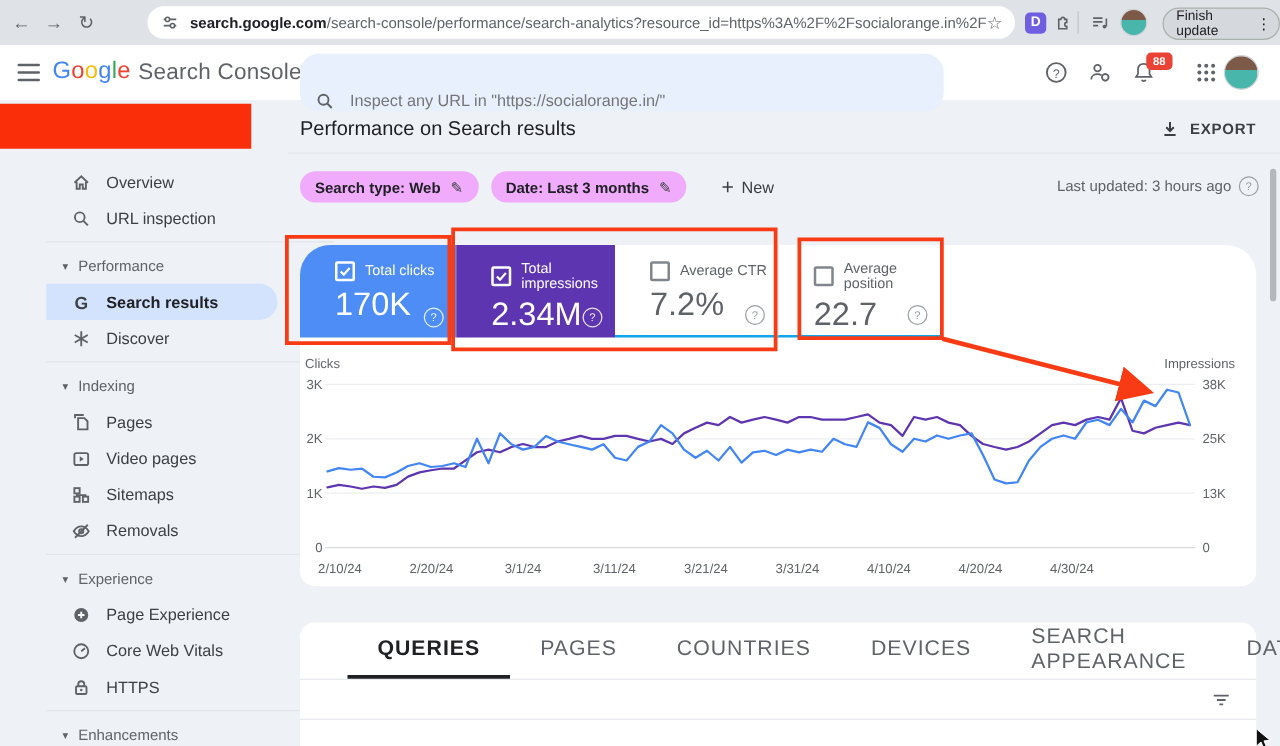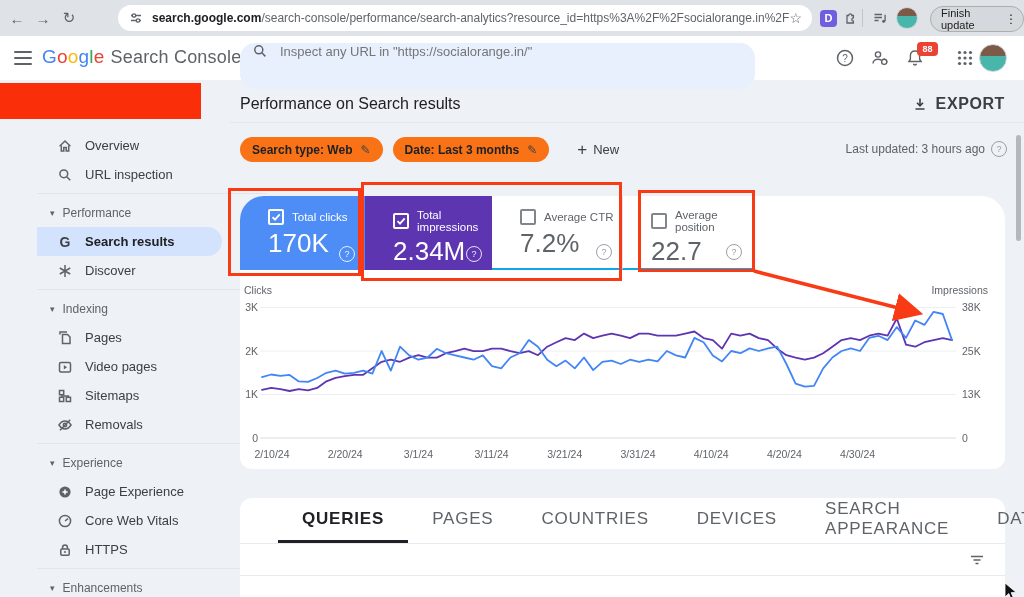--- a/index.html
+++ b/index.html
@@ -21,42 +21,42 @@
   #finish-pill .dots{font-size:12px;color:#202124;margin-left:5px;}
 
   
   #app-header{left:0;top:36px;width:1024px;height:44px;background:#ffffff;}
   #hamburger{position:absolute;left:14px;top:51px;width:18px;height:14px;display:flex;flex-direction:column;justify-content:space-between;cursor:pointer;}
   #hamburger span{display:block;height:2px;background:#5f6368;border-radius:1px;}
   #logo{position:absolute;left:42px;top:46px;font-size:19px;letter-spacing:.2px;display:flex;align-items:center;}
   #logo .l0,#logo .l3{color:#4285f4;} #logo .l1,#logo .l5{color:#ea4335;}
   #logo .l2{color:#fbbc05;} #logo .l4{color:#34a853;}
   #logo-suffix{color:#5f6368;margin-left:6px;font-size:18px;}
-  #gsc-search{position:absolute;left:240px;top:43px;width:515px;height:46px;background:#e8f0fe;border-radius:15px;display:flex;align-items:flex-start;padding:0 12px;box-sizing:border-box;}
+  #gsc-search{position:absolute;left:240px;top:43px;width:515px;height:46px;background:#e8f0fe;border-radius:15px;display:flex;align-items:flex-end;padding:0 12px;box-sizing:border-box;}
   #gsc-search input{border:none;background:transparent;outline:none;font-size:13px;color:#5f6368;width:100%;margin-left:10px;font-family:"Liberation Sans",sans-serif;}
   .hdr-icon{position:absolute;top:48px;width:20px;height:20px;cursor:pointer;}
   #notif-badge{position:absolute;left:917px;top:42px;min-width:17px;height:14px;background:#ea4335;color:#fff;font-size:9px;font-weight:bold;border-radius:4px;text-align:center;line-height:14px;padding:0 2px;}
 
   
   #sidebar{left:0;top:80px;width:230px;height:517px;margin-left:37px;}
   #nav{position:absolute;left:0;top:51px;width:230px;}
   .nav-item{height:29px;display:flex;align-items:center;padding-left:20px;box-sizing:border-box;font-size:13px;color:#3c4043;cursor:pointer;}
   .nav-item .nico{width:16px;height:16px;margin-right:12px;flex:none;}
   .nav-item.selected{background:#d3e3fd;border-radius:0 16px 16px 0;margin-right:45px;color:#202124;font-weight:bold;}
   .nav-section{height:29px;display:flex;align-items:center;padding-left:13px;font-size:12px;color:#5f6368;cursor:pointer;}
   .nav-section .caret{font-size:9px;margin-right:8px;color:#5f6368;}
   .nav-divider{height:9px;display:flex;align-items:center;}
   .nav-divider i{display:block;width:100%;height:1px;background:#e2e5ea;}
 
   
   #page-title{left:240px;top:95px;font-size:16px;color:#202124;}
-  #export-btn{right:19px;top:95px;display:flex;align-items:center;font-size:16px;font-weight:bold;letter-spacing:.6px;color:#3c4043;cursor:pointer;}
+  #export-btn{right:19px;top:95px;display:flex;align-items:center;font-size:12px;font-weight:bold;letter-spacing:.6px;color:#3c4043;cursor:pointer;}
   #title-divider{left:230px;top:122px;width:794px;height:1px;background:#e3e6ea;}
   #chips-row{left:240px;top:137px;display:flex;align-items:center;}
-  .chip{height:25px;background:#f97316;border-radius:13px;display:flex;align-items:center;padding:0 12px;font-size:12px;font-weight:bold;color:#202124;margin-right:10px;cursor:pointer;}
+  .chip{height:25px;background:#f0abfc;border-radius:13px;display:flex;align-items:center;padding:0 12px;font-size:12px;font-weight:bold;color:#202124;margin-right:10px;cursor:pointer;}
   .chip .pencil{font-size:12px;margin-left:8px;font-weight:normal;color:#3c4043;}
   #new-btn{display:flex;align-items:center;font-size:13px;color:#3c4043;margin-left:18px;cursor:pointer;}
   #new-btn .plus{font-size:17px;margin-right:6px;color:#3c4043;}
   #last-updated{right:17px;top:141px;font-size:12px;color:#5f6368;display:flex;align-items:center;}
   .q-circle{width:14px;height:14px;border:1.3px solid #9aa0a6;border-radius:50%;font-size:9px;color:#9aa0a6;text-align:center;line-height:14px;margin-left:6px;flex:none;}
 
   
   #panel{left:240px;top:196px;width:765px;height:273px;background:#fff;border-radius:24px 24px 12px 12px;}
   #cards-row{position:absolute;left:0;top:0;height:74px;display:flex;}
   .card{position:relative;height:74px;box-sizing:border-box;padding:13px 0 0 28px;cursor:pointer;}

